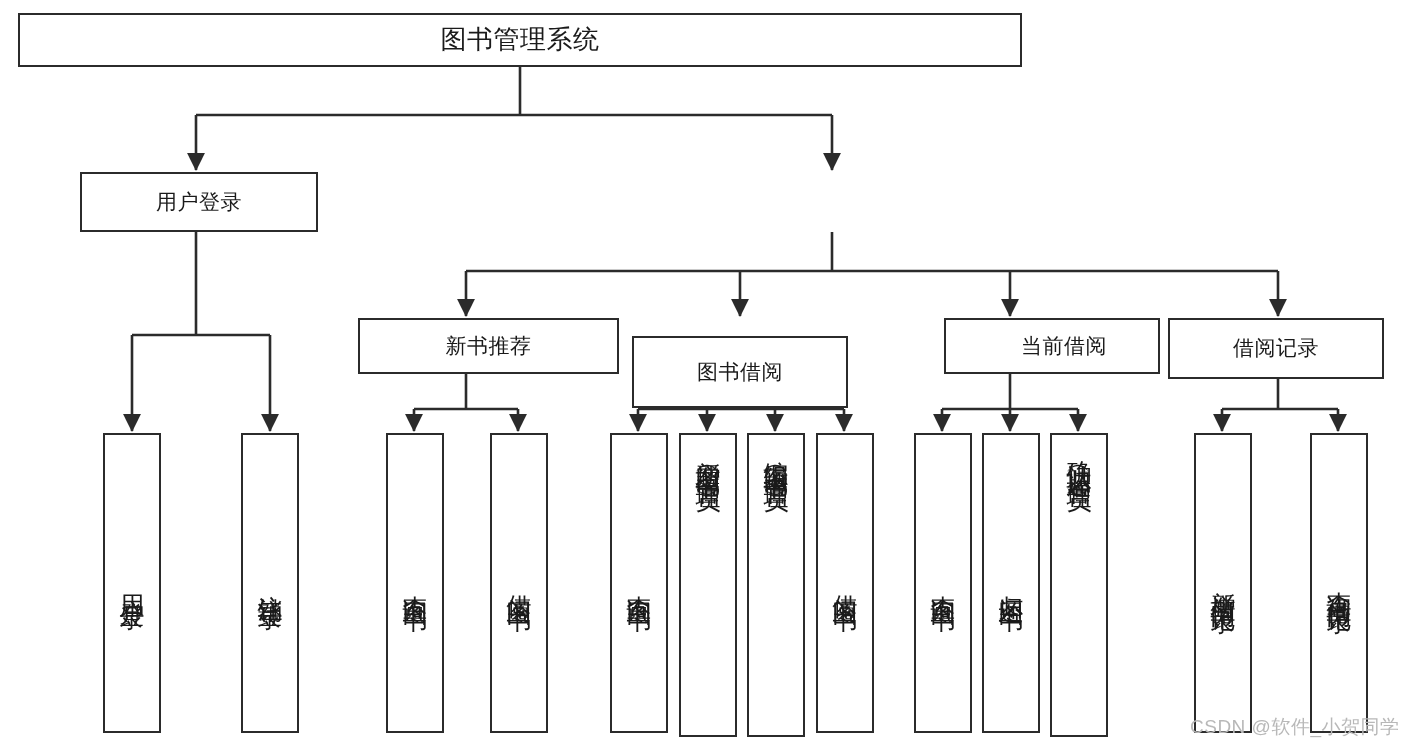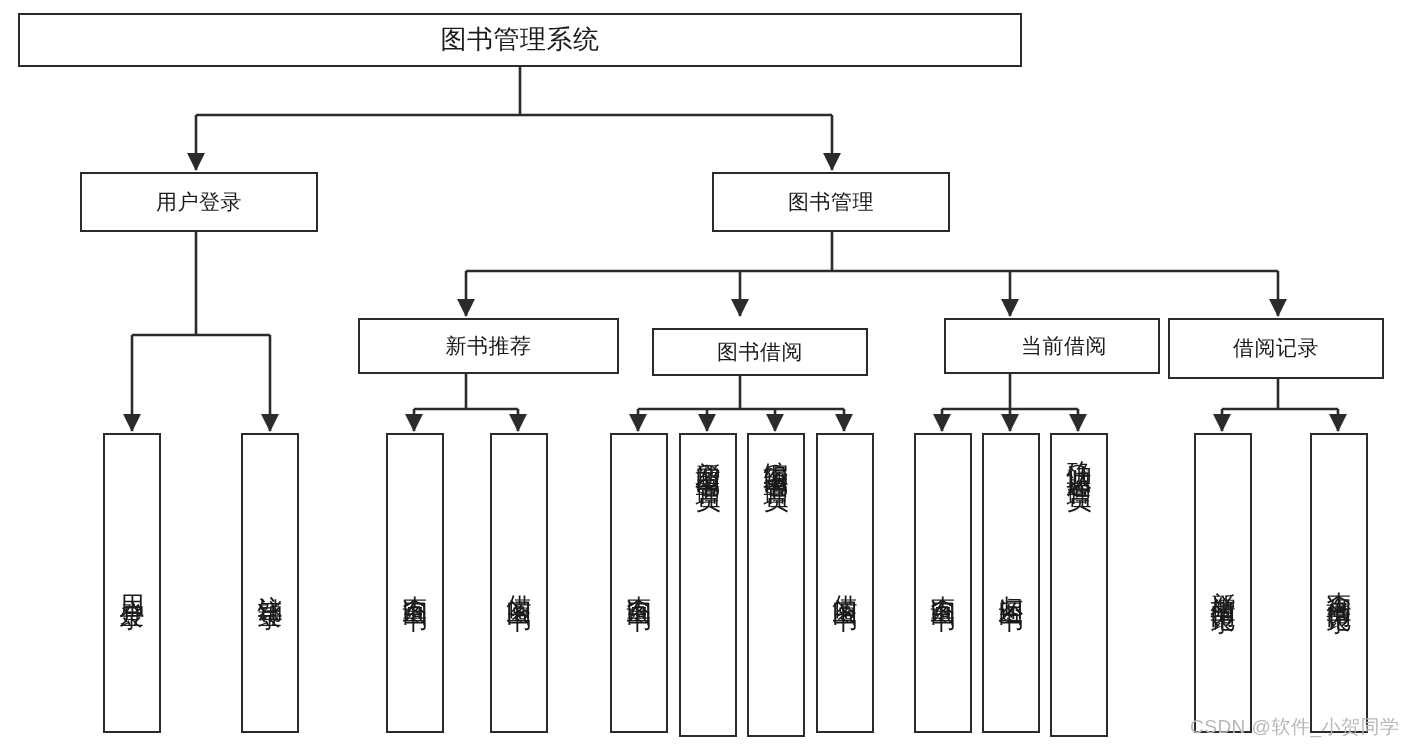--- a/index.html
+++ b/index.html
@@ -132,29 +132,26 @@
   </svg>
 
   <div class="node horizontal root" style="left:18px; top:13px; width:1004px; height:54px;">
     <span class="node-label">图书管理系统</span>
   </div>
 
   <div class="node horizontal" style="left:80px; top:172px; width:238px; height:60px;">
     <span class="node-label">用户登录</span>
   </div>
 
-  <div class="node horizontal" style="left:712px; top:172px; width:238px; height:60px;">
-    <span class="node-label">图书管理</span>
-  </div>
 
   <div class="node horizontal" style="left:358px; top:318px; width:261px; height:56px;">
     <span class="node-label">新书推荐</span>
   </div>
 
-  <div class="node horizontal" style="left:632px; top:328px; width:216px; height:48px;margin-left:20px;">
+  <div class="node horizontal" style="left:632px; top:336px; width:216px; height:72px;">
     <span class="node-label">图书借阅</span>
   </div>
 
   <div class="node horizontal" style="left:944px; top:318px; width:216px; height:56px;padding-left:24px;">
     <span class="node-label">当前借阅</span>
   </div>
 
   <div class="node horizontal" style="left:1168px; top:318px; width:216px; height:61px;">
     <span class="node-label">借阅记录</span>
   </div>

